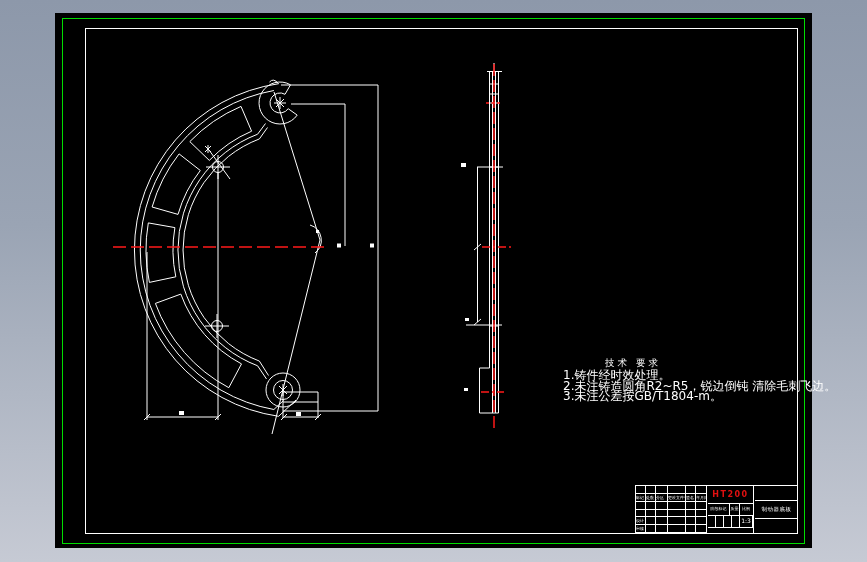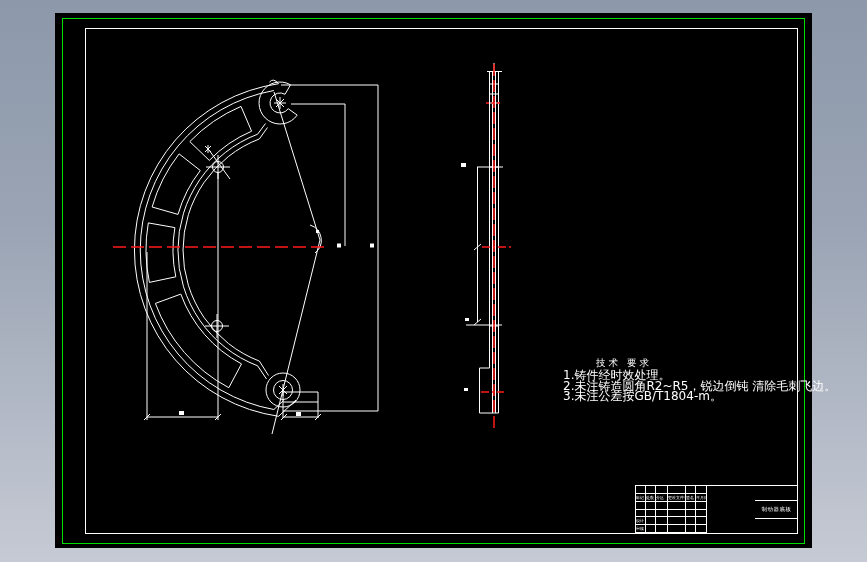--- a/index.html
+++ b/index.html
@@ -9,21 +9,21 @@
   #green-frame{position:absolute;left:62px;top:18px;width:741px;height:524px;
         border:1px solid #00dd00;}
   #white-frame{position:absolute;left:85px;top:28px;width:711px;height:504px;
         border:1px solid #ffffff;}
   svg{position:absolute;left:0;top:0;}
   .wline{stroke:#ffffff;stroke-width:1;fill:none;stroke-linejoin:round;stroke-linecap:butt;}
   .rline{stroke:#ff1a1a;stroke-width:1.5;fill:none;}
   .wfill{fill:#ffffff;stroke:none;}
   
   #techreq{position:absolute;left:563px;top:357px;width:160px;color:#fff;}
-  #techreq .tr-title{font-size:9.5px;letter-spacing:3px;margin-left:33px;white-space:nowrap;}
+  #techreq .tr-title{font-size:9.5px;letter-spacing:3px;margin-left:42px;white-space:nowrap;}
   #techreq .tr-item{font-size:12px;line-height:10.5px;white-space:nowrap;transform-origin:left;}
   
   #titleblock{position:absolute;left:635px;top:485px;width:162px;height:48px;
         border-top:1px solid #fff;border-left:1px solid #fff;box-sizing:border-box;color:#fff;}
   #revgrid{position:absolute;left:0;top:0;width:72px;height:47px;display:grid;
         grid-template-columns:10px 10px 12px 18px 10px 11px;grid-template-rows:repeat(6,1fr);}
   #revgrid div{border-right:1px solid #fff;border-bottom:1px solid #fff;box-sizing:border-box;
         font-size:4px;line-height:7px;color:#fff;overflow:hidden;white-space:nowrap;}
   #midsec{position:absolute;left:72px;top:0;width:46px;height:47px;border-right:1px solid #fff;box-sizing:border-box;}
   .mat-cell{height:17px;border-bottom:1px solid #fff;display:flex;align-items:center;justify-content:center;}
@@ -193,20 +193,37 @@
         <div></div>
       <div></div>
       <div>审核</div>
       <div></div>
         <div></div>
       <div></div>
         <div></div>
       <div></div>
     </div>
 
+    <div id="midsec">
+      <div class="mat-cell">
+        <span class="mat-text">HT200</span>
+      </div>
+      <div class="lbl-row">
+        <span style="width:22px">阶段标记</span>
+        <span style="width:10px">质量</span>
+        <span style="width:12px;border-right:none">比例</span>
+      </div>
+      <div class="box-row">
+        <i></i>
+          <i></i>
+        <i></i>
+          <i></i>
+        <i class="scale-val">1:3</i>
+      </div>
+    </div>
 
     <div id="rightsec">
       <div class="rs-top"></div>
       <div class="rs-mid">
         <span class="partname">制动器底板</span>
       </div>
     </div>
 
   </div>
 </div>

